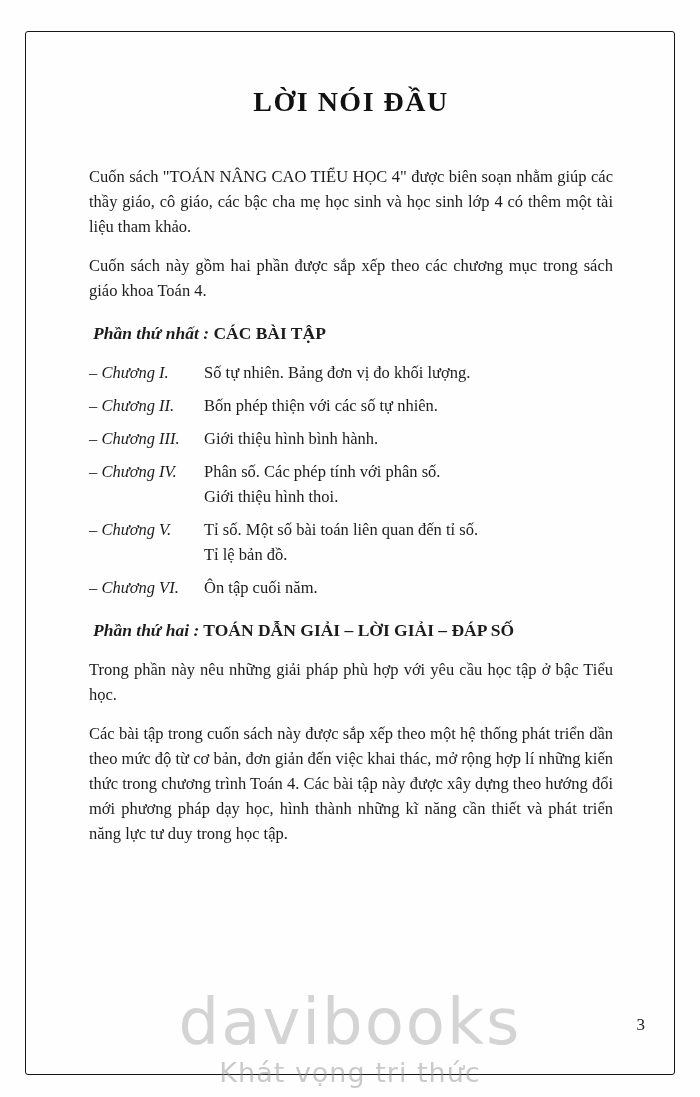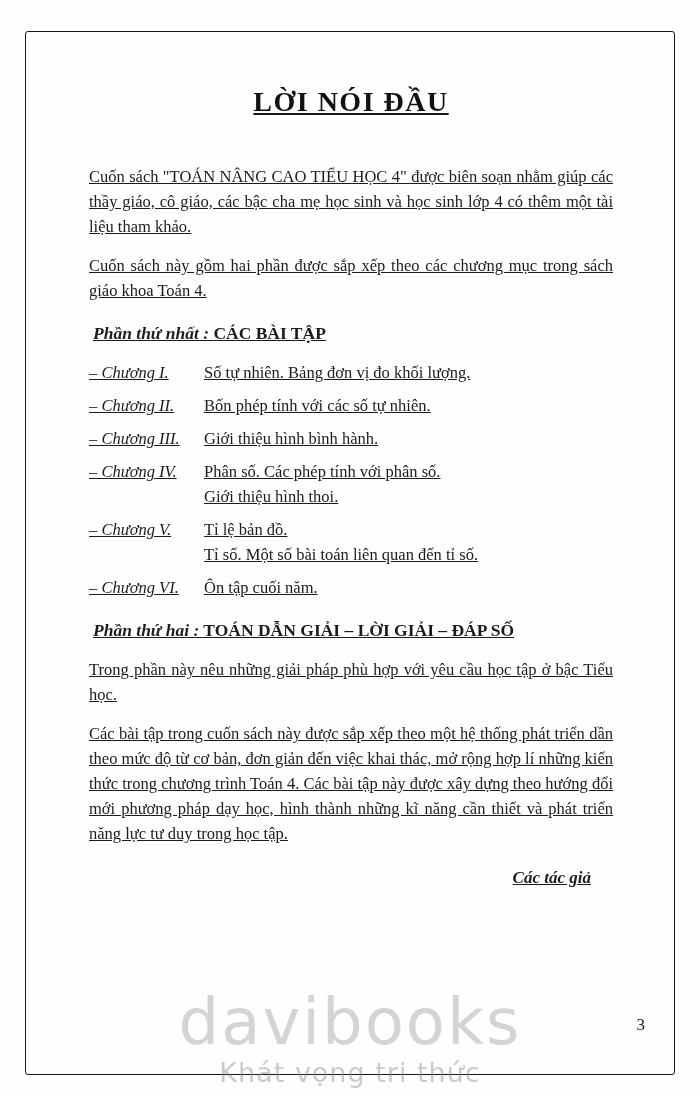--- a/index.html
+++ b/index.html
@@ -29,21 +29,20 @@
     pointer-events: none;
   }
   .content {
     position: absolute;
     top: 31px;
     left: 25px;
     right: 25px;
     bottom: 22px;
     padding: 55px 62px 4px 64px;
     box-sizing: border-box;
-    text-decoration: underline;
   }
   h1.page-title {
     margin: 0 0 46px 0;
     text-align: center;
     font-size: 28px;
     font-weight: bold;
     letter-spacing: 1.5px;
     color: #111;
   }
   p.body {
@@ -144,60 +143,59 @@
     <div class="chapters">
       <div class="chapter-row">
         <span class="ch-label">– Chương I.</span>
         <span class="ch-desc">
           <span class="ch-line">Số tự nhiên. Bảng đơn vị đo khối lượng.</span>
         </span>
       </div>
       <div class="chapter-row">
         <span class="ch-label">– Chương II.</span>
         <span class="ch-desc">
-          <span class="ch-line">Bốn phép tính với các số tự nhiên.</span>
+          <span class="ch-line">Bốn phép thiện với các số tự nhiên.</span>
         </span>
       </div>
       <div class="chapter-row">
         <span class="ch-label">– Chương III.</span>
         <span class="ch-desc">
           <span class="ch-line">Giới thiệu hình bình hành.</span>
         </span>
       </div>
       <div class="chapter-row">
         <span class="ch-label">– Chương IV.</span>
         <span class="ch-desc">
           <span class="ch-line">Phân số. Các phép tính với phân số.</span>
           <span class="ch-line">Giới thiệu hình thoi.</span>
         </span>
       </div>
       <div class="chapter-row">
         <span class="ch-label">– Chương V.</span>
         <span class="ch-desc">
+          <span class="ch-line">Tỉ số. Một số bài toán liên quan đến tỉ số.</span>
           <span class="ch-line">Tỉ lệ bản đồ.</span>
-          <span class="ch-line">Tỉ số. Một số bài toán liên quan đến tỉ số.</span>
         </span>
       </div>
       <div class="chapter-row">
         <span class="ch-label">– Chương VI.</span>
         <span class="ch-desc">
           <span class="ch-line">Ôn tập cuối năm.</span>
         </span>
       </div>
     </div>
 
     <h2 class="part-heading">
       <span class="part-label">Phần thứ hai :</span>
       <span class="part-title">TOÁN DẪN GIẢI – LỜI GIẢI – ĐÁP SỐ</span>
     </h2>
 
     <p class="body">Trong phần này nêu những giải pháp phù hợp với yêu cầu học tập ở bậc Tiểu học.</p>
     <p class="body">Các bài tập trong cuốn sách này được sắp xếp theo một hệ thống phát triển dần theo mức độ từ cơ bản, đơn giản đến việc khai thác, mở rộng hợp lí những kiến thức trong chương trình Toán 4. Các bài tập này được xây dựng theo hướng đổi mới phương pháp dạy học, hình thành những kĩ năng cần thiết và phát triển năng lực tư duy trong học tập.</p>
 
-    <div class="signature">Các tác giả</div>
   </div>
 
   <div class="watermark">
     <div class="watermark-main">davibooks</div>
     <div class="watermark-sub">Khát vọng tri thức</div>
   </div>
 
   <div class="page-number">3</div>
 </div>
 

